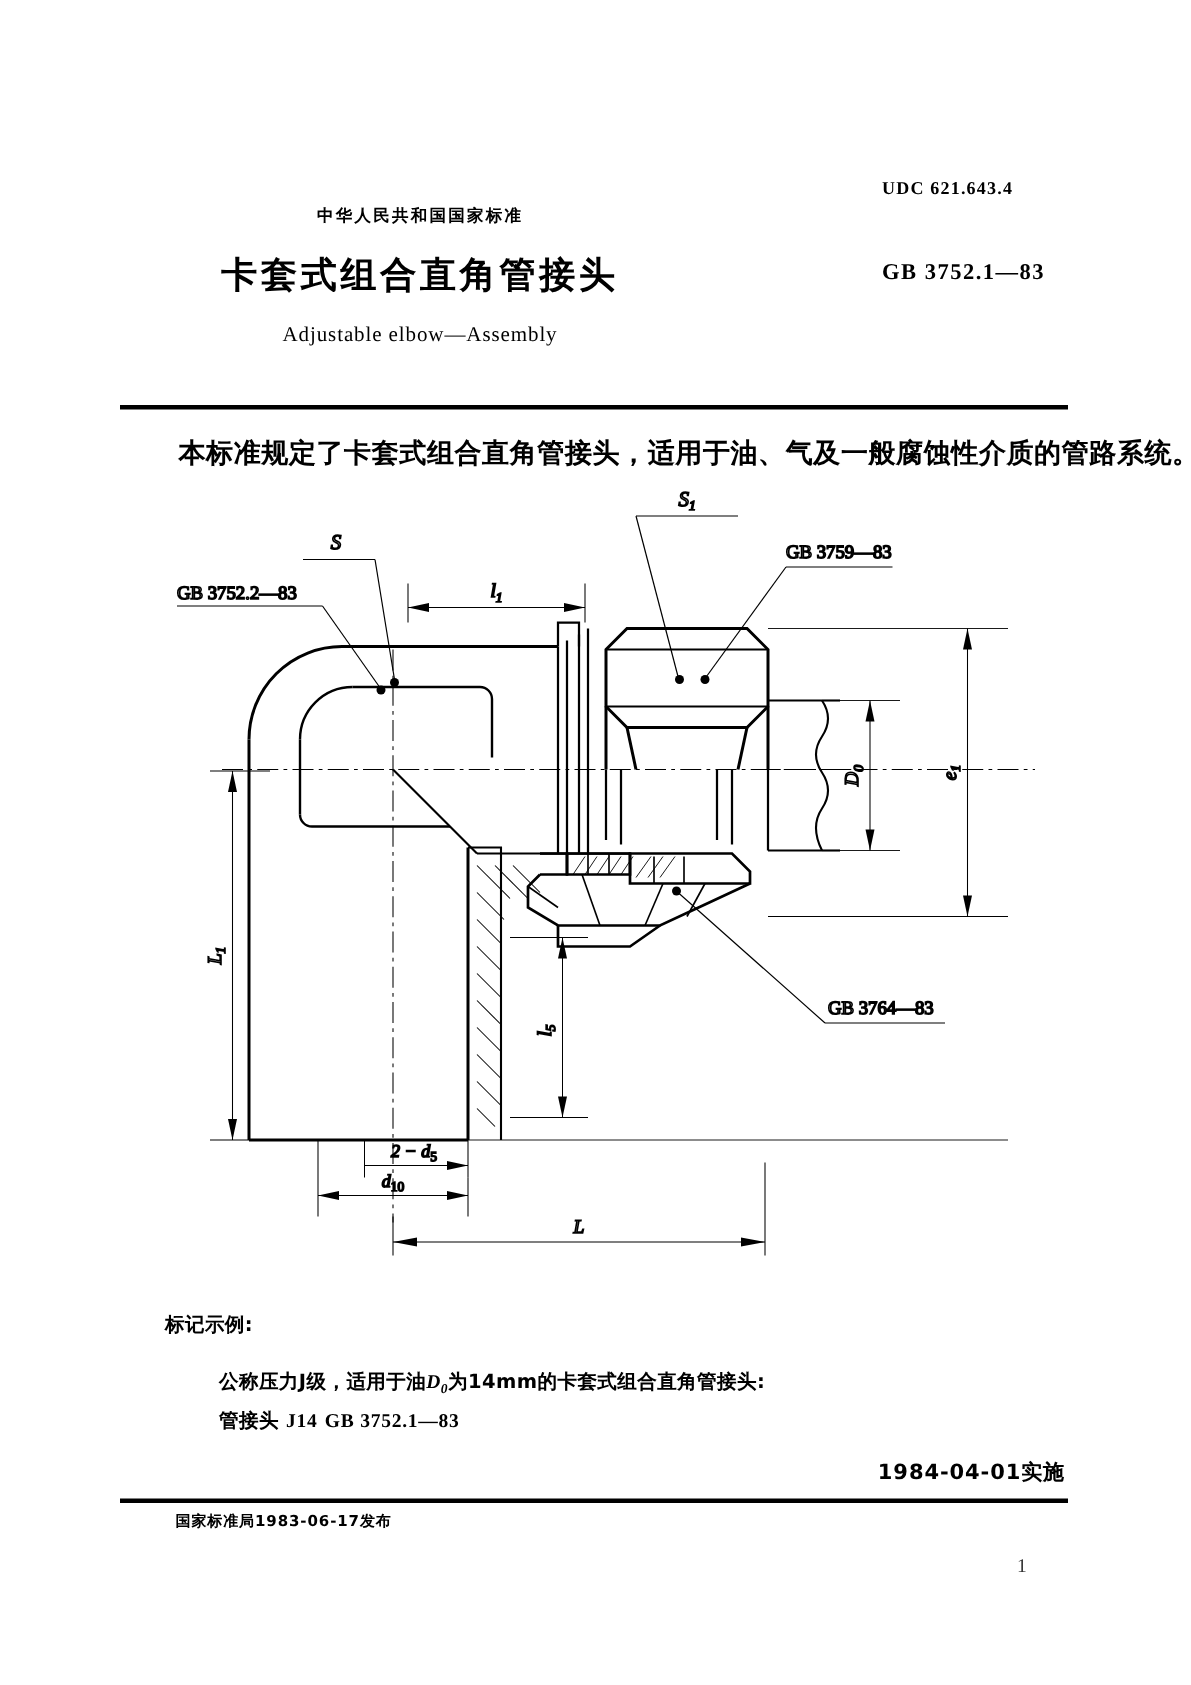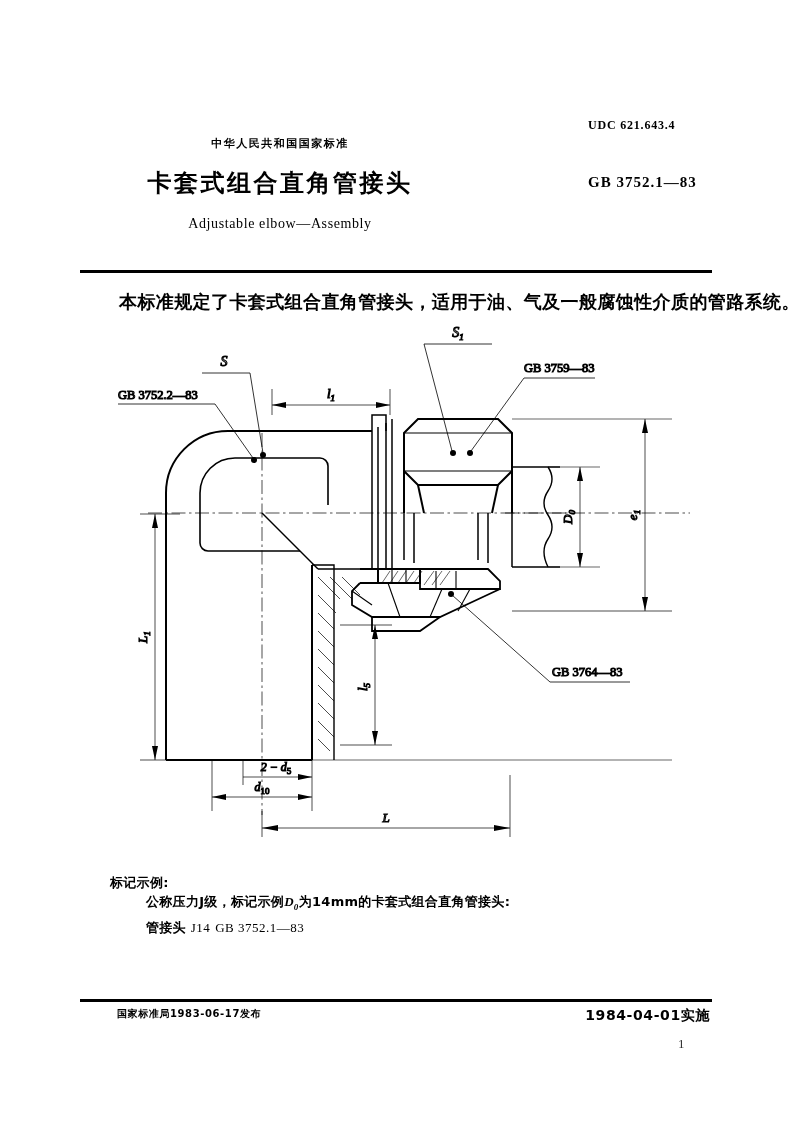--- a/index.html
+++ b/index.html
@@ -98,41 +98,41 @@
 
   
   .mark-block {
     position: absolute;
     left: 110px; top: 874px;
     font-family: "DejaVu Sans", sans-serif;
     font-size: 13px;
     font-weight: 600;
     letter-spacing: 0.3px;
   }
-  .mark-block .l1 { margin: 0 0 1px 0; white-space: nowrap; }
+  .mark-block .l1 { margin: 0 0 20px 0; white-space: nowrap; }
   .mark-block .l2 { margin: 0 0 7px 36px; white-space: nowrap; }
   .mark-block .l3 { margin: 0 0 0 36px; white-space: nowrap; }
   .mark-block i { font-family: "Liberation Serif", serif; font-style: italic; font-weight: 700; }
   .mark-block sub { font-size: 9px; }
-  .serifnum { font-family: "Liberation Serif", serif; font-weight: 400; letter-spacing: 0.5px; }
+  .serifnum { font-family: "Liberation Serif", serif; font-weight: 700; letter-spacing: 0.5px; }
 
   
   .ft-left {
     position: absolute;
     left: 85px; top: 1007px;
     font-family: "DejaVu Sans", sans-serif;
     font-size: 10px;
     font-weight: 700;
     letter-spacing: 0.6px;
     white-space: nowrap;
     margin-left: 32px;
   }
   .ft-right {
     position: absolute;
-    right: 84px; top: 1007px;
+    right: 84px; top: 973px;
     font-family: "DejaVu Sans", sans-serif;
     font-size: 14px;
     font-weight: 700;
     letter-spacing: 0.6px;
     white-space: nowrap;
   }
   .ft-page {
     position: absolute;
     left: 678px; top: 1036px;
     font-family: "Liberation Serif", serif;
@@ -421,21 +421,21 @@
         </g>
         <text x="552" y="361" font-size="12.5">GB  3764—83</text>
 
       </g>
     </svg>
   </div>
 
   <div class="mark-block">
     <p class="l1">标记示例:</p>
     <p class="l2">
-      <span>公称压力J级，标记示例</span><i><span>D</span><sub>0</sub></i><span>为14mm的卡套式组合直角管接头:</span>
+      <span>公称压力J级，适用于油</span><i><span>D</span><sub>0</sub></i><span>为14mm的卡套式组合直角管接头:</span>
     </p>
     <p class="l3">
       <span>管接头</span>
       <span class="serifnum">J14</span>
       <span class="serifnum">GB  3752.1—83</span>
     </p>
   </div>
 
   <div class="rule-bottom"></div>
 

